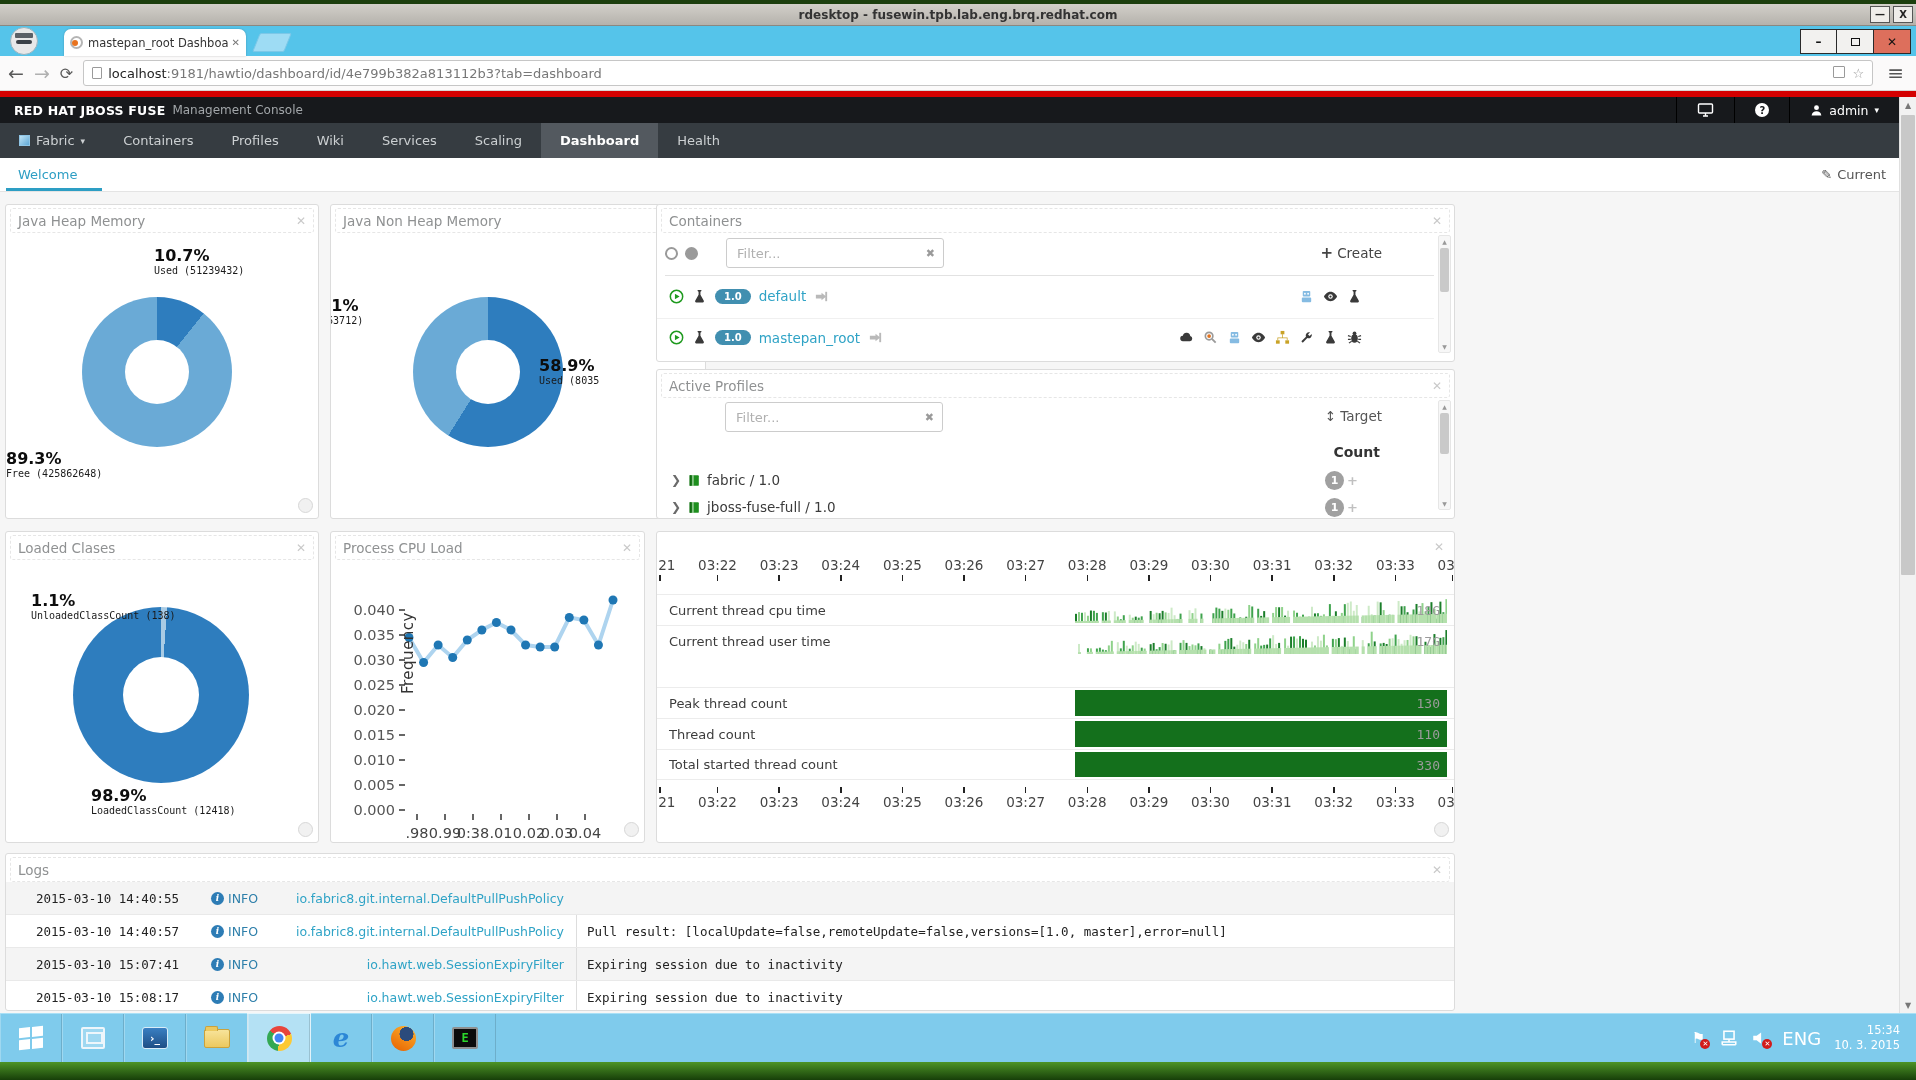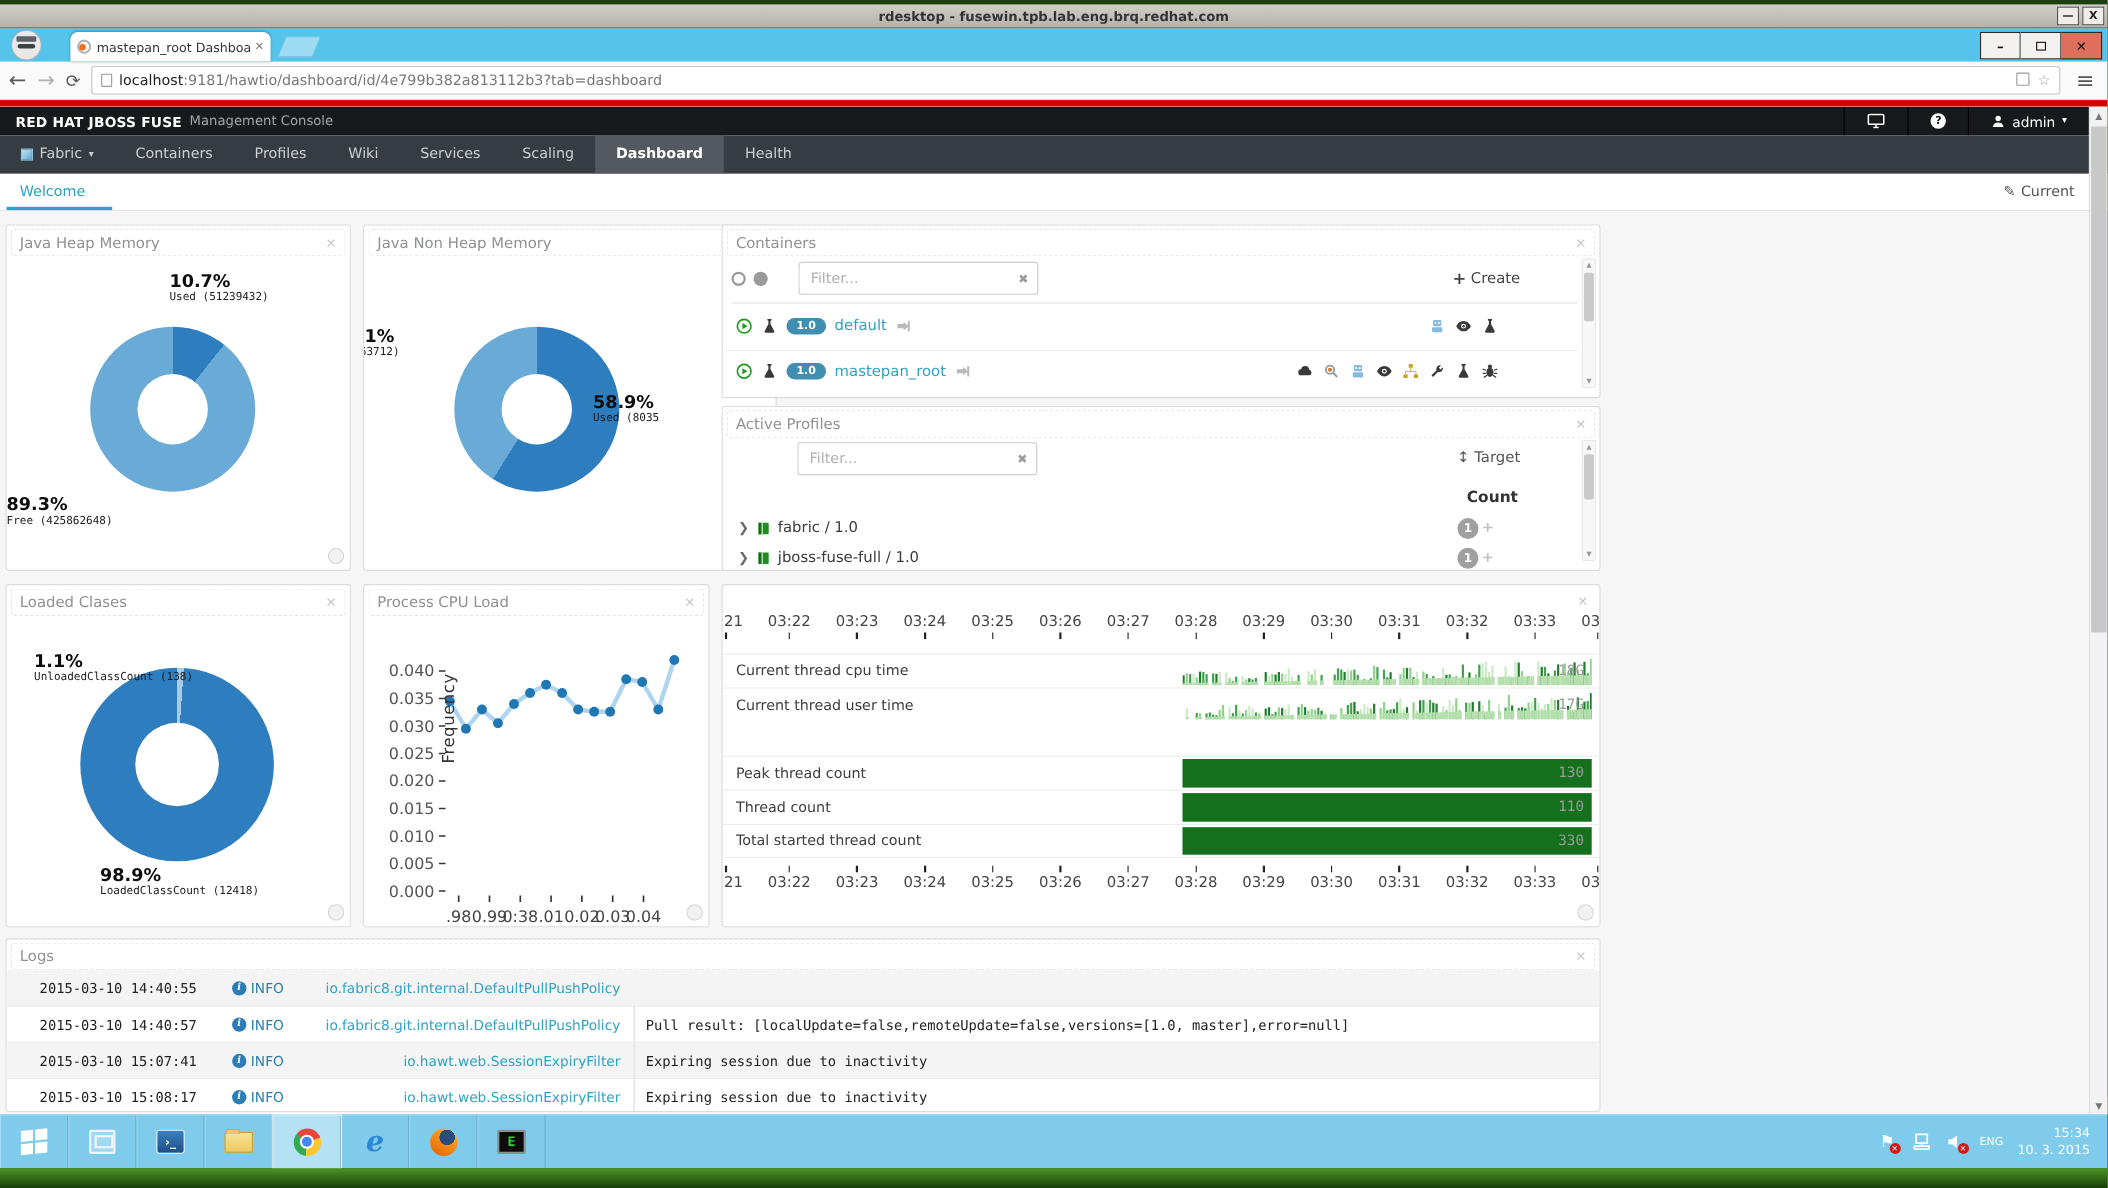--- a/index.html
+++ b/index.html
@@ -140,21 +140,21 @@
 .folder-icon::before{content:"";position:absolute;left:0;top:-4px;width:11px;height:4px;background:#ecc95f;border:1px solid #caa23c;border-bottom:none;border-radius:2px 2px 0 0}
 .chrome-icon{width:25px;height:25px;border-radius:50%;background:conic-gradient(from -50deg,#e8453c 0 33%,#fcc934 33% 66%,#34a853 66%);position:relative}
 .chrome-icon::before{content:"";position:absolute;left:50%;top:50%;transform:translate(-50%,-50%);width:13px;height:13px;border-radius:50%;background:#fff}
 .chrome-icon::after{content:"";position:absolute;left:50%;top:50%;transform:translate(-50%,-50%);width:9px;height:9px;border-radius:50%;background:#4285f4}
 .ie-icon{color:#2c87d6;font-size:26px;font-weight:bold;font-family:"DejaVu Serif",serif;font-style:italic;line-height:1}
 .ff-icon{width:25px;height:25px;border-radius:50%;background:radial-gradient(circle at 62% 32%,#2b4b7c 0 30%,transparent 31%),linear-gradient(210deg,#ffb52e,#e66000)}
 .term-icon{width:26px;height:22px;background:#0c0c0c;border:2px solid #8f8f8f;border-radius:2px;color:#2bd62b;font-size:12px;font-weight:bold;font-family:"DejaVu Sans Mono",monospace;display:flex;align-items:center;justify-content:center}
 .tray{margin-left:auto;display:flex;align-items:center;gap:13px;padding-right:10px;color:#fff}
 .tray-ic{position:relative;width:18px;height:18px;display:flex;align-items:center;justify-content:center}
 .red-x{position:absolute;right:-3px;bottom:-2px;width:10px;height:10px;border-radius:50%;background:#d11a1a;color:#fff;font-size:7px;font-weight:bold;display:flex;align-items:center;justify-content:center}
-.lang{font-size:10px}
+.lang{font-size:18px}
 .clock{text-align:right;font-size:11.5px;line-height:1.3;padding-right:6px}
 .desktop-strip{position:absolute;left:0;right:0;top:1062px;height:18px;background:linear-gradient(#4d9427,#173f09)}
 svg.gl{width:100%;height:100%;display:block;fill:currentColor}
 </style>
 </head>
 <body>
 
 <div class="screen">
 
   <div class="rdp-bar">

